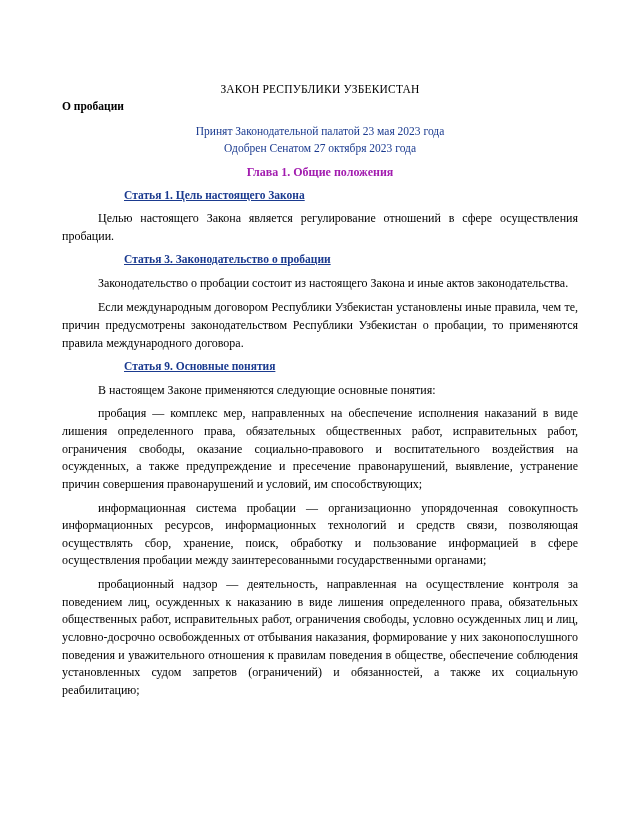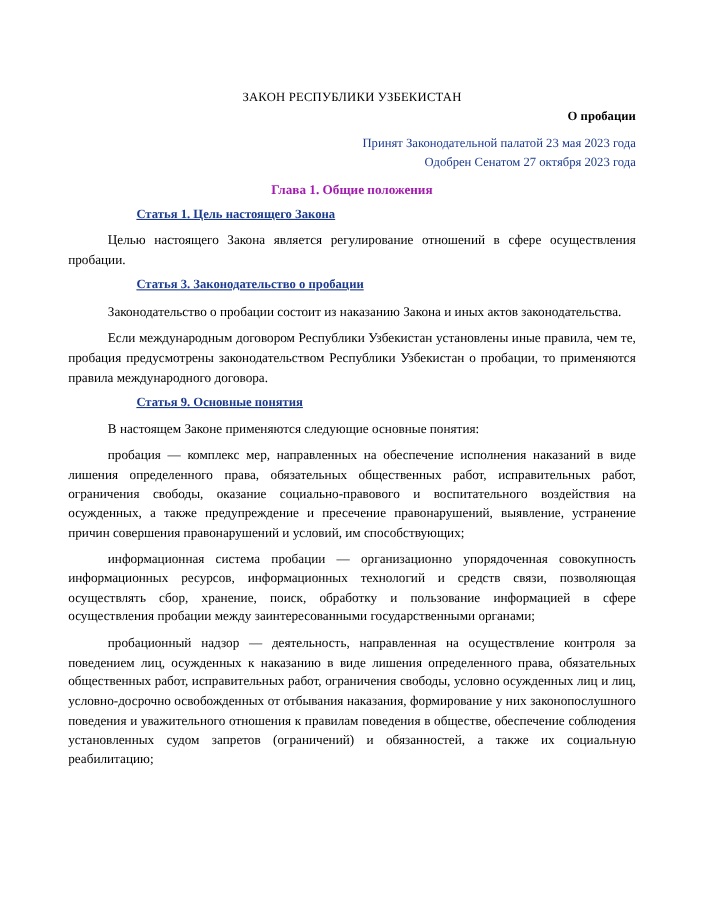--- a/index.html
+++ b/index.html
@@ -23,32 +23,32 @@
   }
   .doc-title {
     text-align: center;
     font-size: 11.5px;
     font-weight: normal;
     letter-spacing: 0.2px;
     line-height: 1.35;
     margin: 0;
   }
   .doc-subtitle {
-    text-align: right;
+    text-align: left;
     font-size: 11.5px;
     font-weight: bold;
     line-height: 1.35;
     margin: 1px 0 0 0;
   }
   .adopt-line {
     color: #1a3a8f;
     font-size: 11.5px;
     line-height: 1.45;
     margin: 9px 0 0 0;
-    text-align: right;
+    text-align: center;
   }
   .adopt-line + .adopt-line {
     margin-top: 0;
   }
   .chapter {
     text-align: center;
     font-size: 12px;
     font-weight: bold;
     color: #a21caf;
     margin: 8px 0 0 0;
@@ -86,22 +86,22 @@
 
   <p class="adopt-line">Принят Законодательной палатой 23 мая 2023 года</p>
   <p class="adopt-line">Одобрен Сенатом 27 октября 2023 года</p>
 
   <h3 class="chapter">Глава 1. Общие положения</h3>
 
   <h4 class="article-head">Статья 1. Цель настоящего Закона</h4>
   <p class="body-text">Целью настоящего Закона является регулирование отношений в сфере осуществления пробации.</p>
 
   <h4 class="article-head">Статья 3. Законодательство о пробации</h4>
-  <p class="body-text">Законодательство о пробации состоит из наказанию Закона и иных актов законодательства.</p>
-  <p class="body-text">Если международным договором Республики Узбекистан установлены иные правила, чем те, пробация предусмотрены законодательством Республики Узбекистан о пробации, то применяются правила международного договора.</p>
+  <p class="body-text">Законодательство о пробации состоит из настоящего Закона и иные актов законодательства.</p>
+  <p class="body-text">Если международным договором Республики Узбекистан установлены иные правила, чем те, причин предусмотрены законодательством Республики Узбекистан о пробации, то применяются правила международного договора.</p>
 
   <h4 class="article-head">Статья 9. Основные понятия</h4>
   <p class="body-text">В настоящем Законе применяются следующие основные понятия:</p>
   <p class="body-text tight">пробация — комплекс мер, направленных на обеспечение исполнения наказаний в виде лишения определенного права, обязательных общественных работ, исправительных работ, ограничения свободы, оказание социально-правового и воспитательного воздействия на осужденных, а также предупреждение и пресечение правонарушений, выявление, устранение причин совершения правонарушений и условий, им способствующих;</p>
   <p class="body-text tight">информационная система пробации — организационно упорядоченная совокупность информационных ресурсов, информационных технологий и средств связи, позволяющая осуществлять сбор, хранение, поиск, обработку и пользование информацией в сфере осуществления пробации между заинтересованными государственными органами;</p>
   <p class="body-text tight">пробационный надзор — деятельность, направленная на осуществление контроля за поведением лиц, осужденных к наказанию в виде лишения определенного права, обязательных общественных работ, исправительных работ, ограничения свободы, условно осужденных лиц и лиц, условно-досрочно освобожденных от отбывания наказания, формирование у них законопослушного поведения и уважительного отношения к правилам поведения в обществе, обеспечение соблюдения установленных судом запретов (ограничений) и обязанностей, а также их социальную реабилитацию;</p>
 
 </div>
 
 </body></html>

